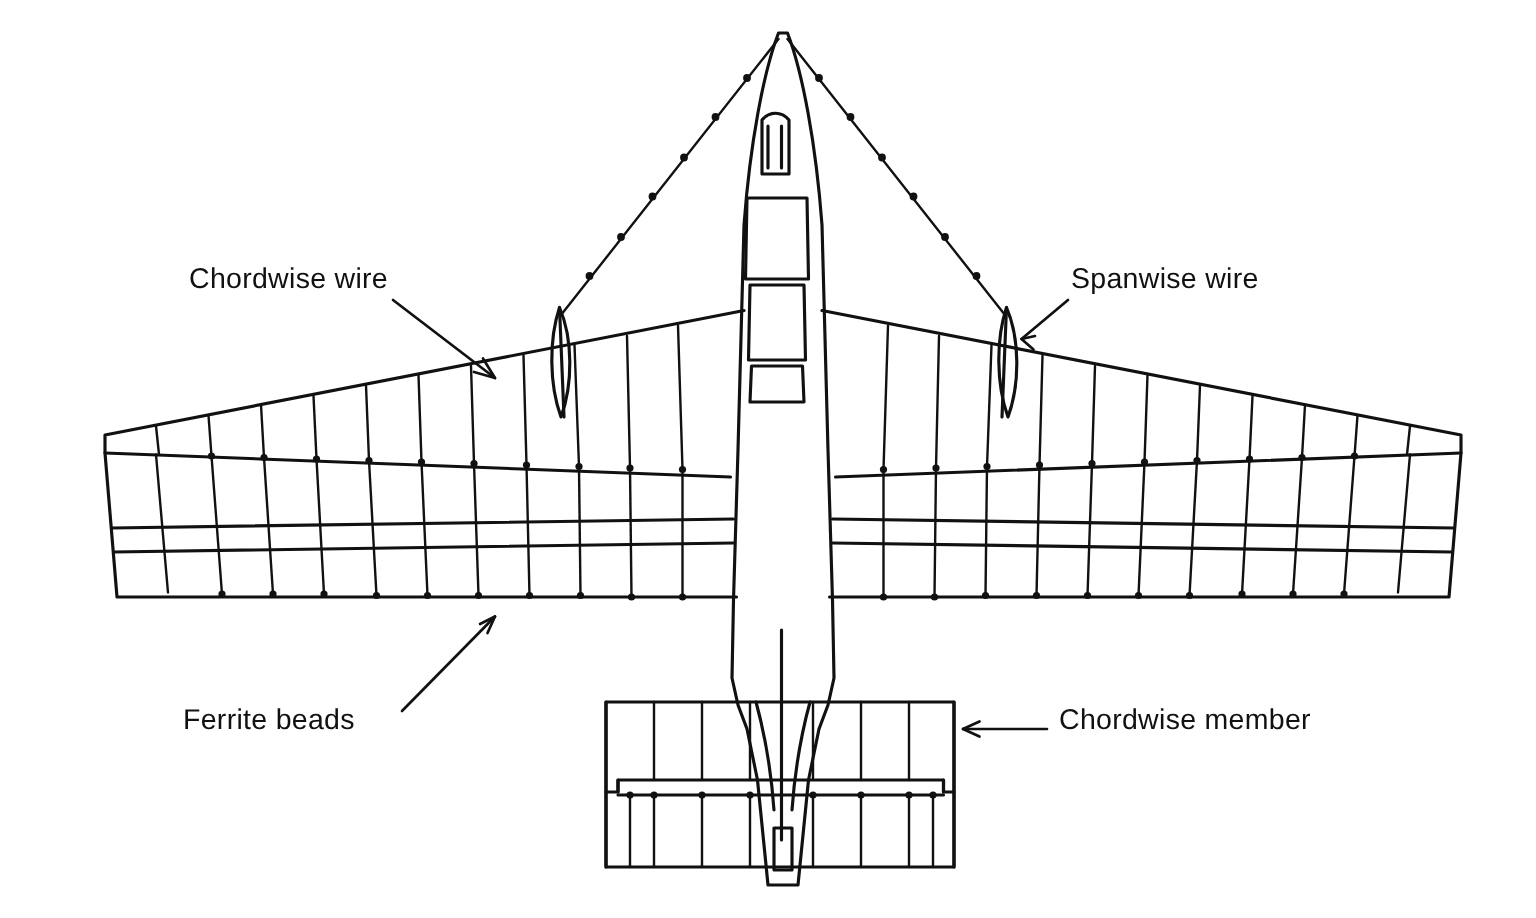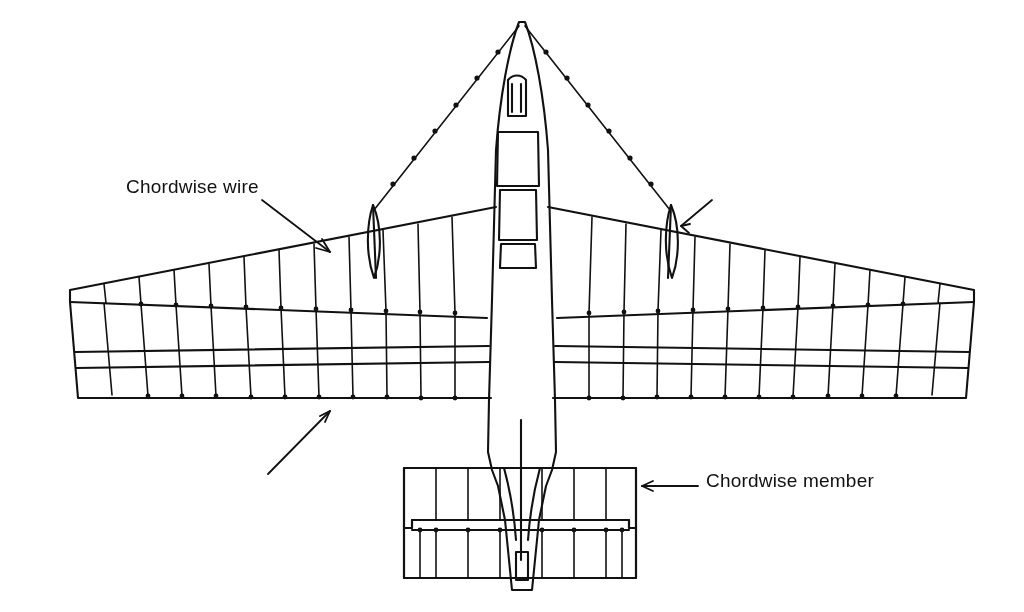--- a/index.html
+++ b/index.html
@@ -283,15 +283,17 @@
       </g>
       <g stroke-width="1.8">
         <path d="M698 486 L642 486"></path>
         <path d="M642 486 L653 481 M642 486 L653 491" fill="#111111"></path>
       </g>
 
     </g>
   </svg>
 
   <div class="label" id="label-chordwise">Chordwise wire</div>
+  <div class="label" id="label-spanwise">Spanwise wire</div>
+  <div class="label" id="label-ferrite">Ferrite beads</div>
   <div class="label" id="label-fiberglass">Chordwise member</div>
 
 </div>
 
 </body></html>

